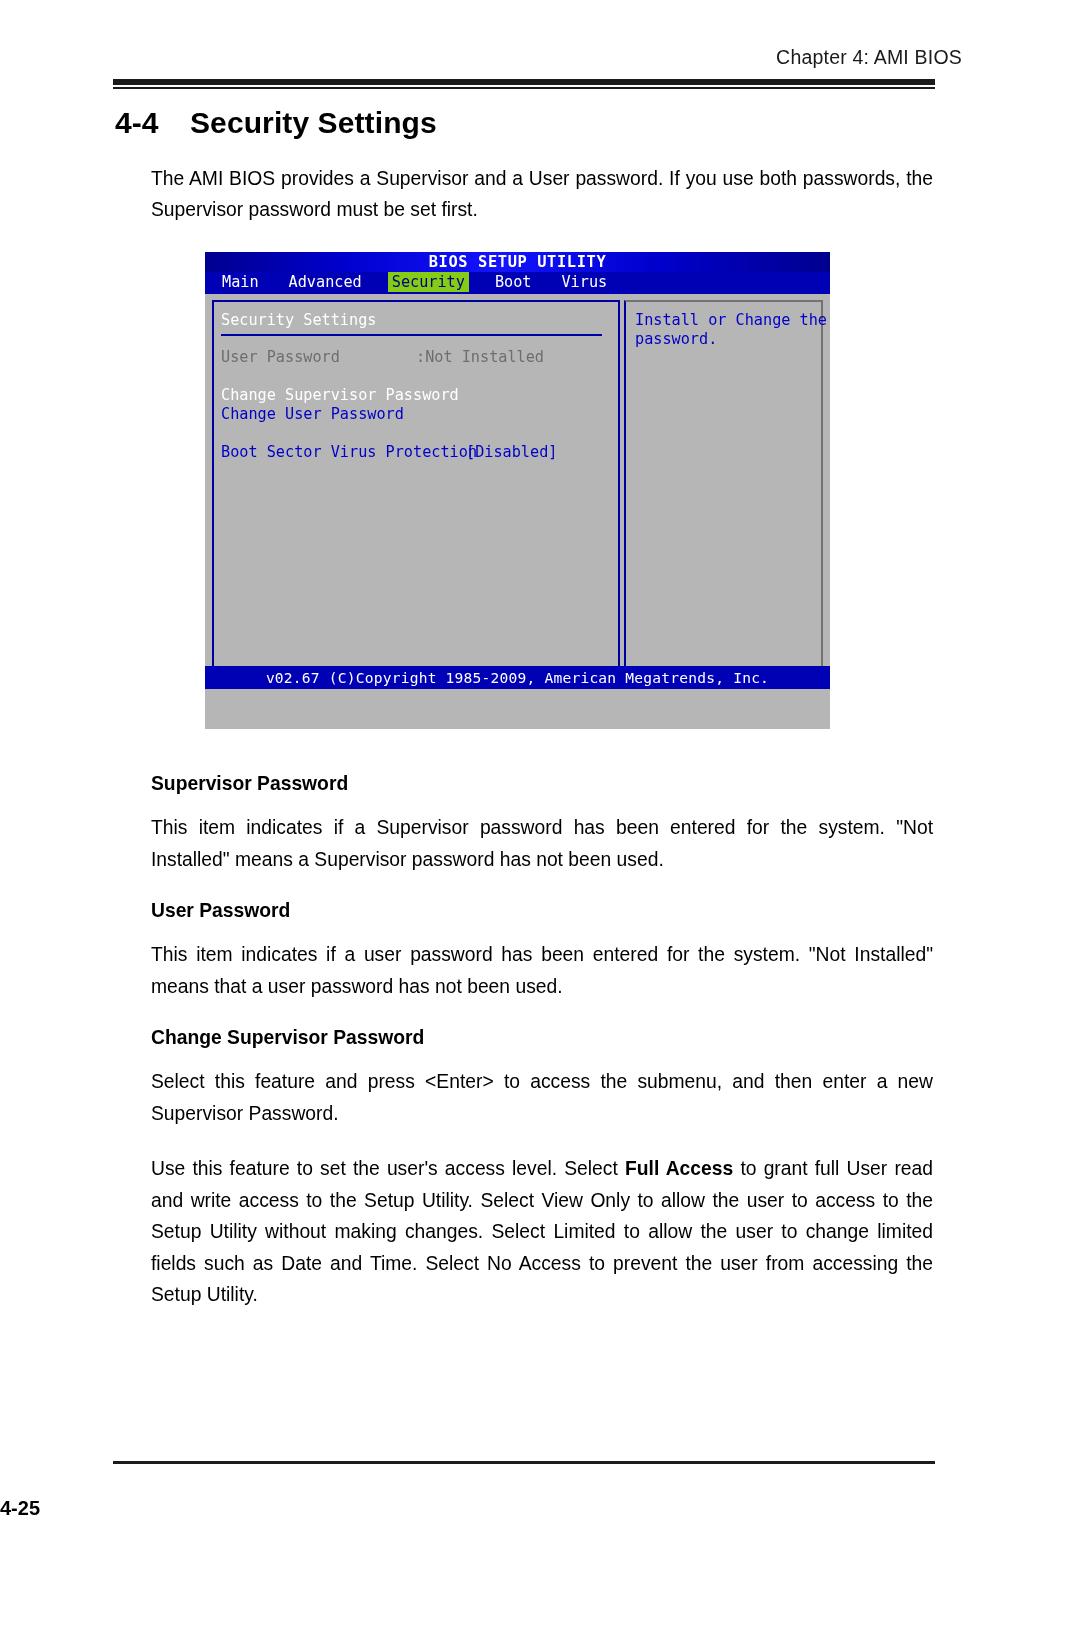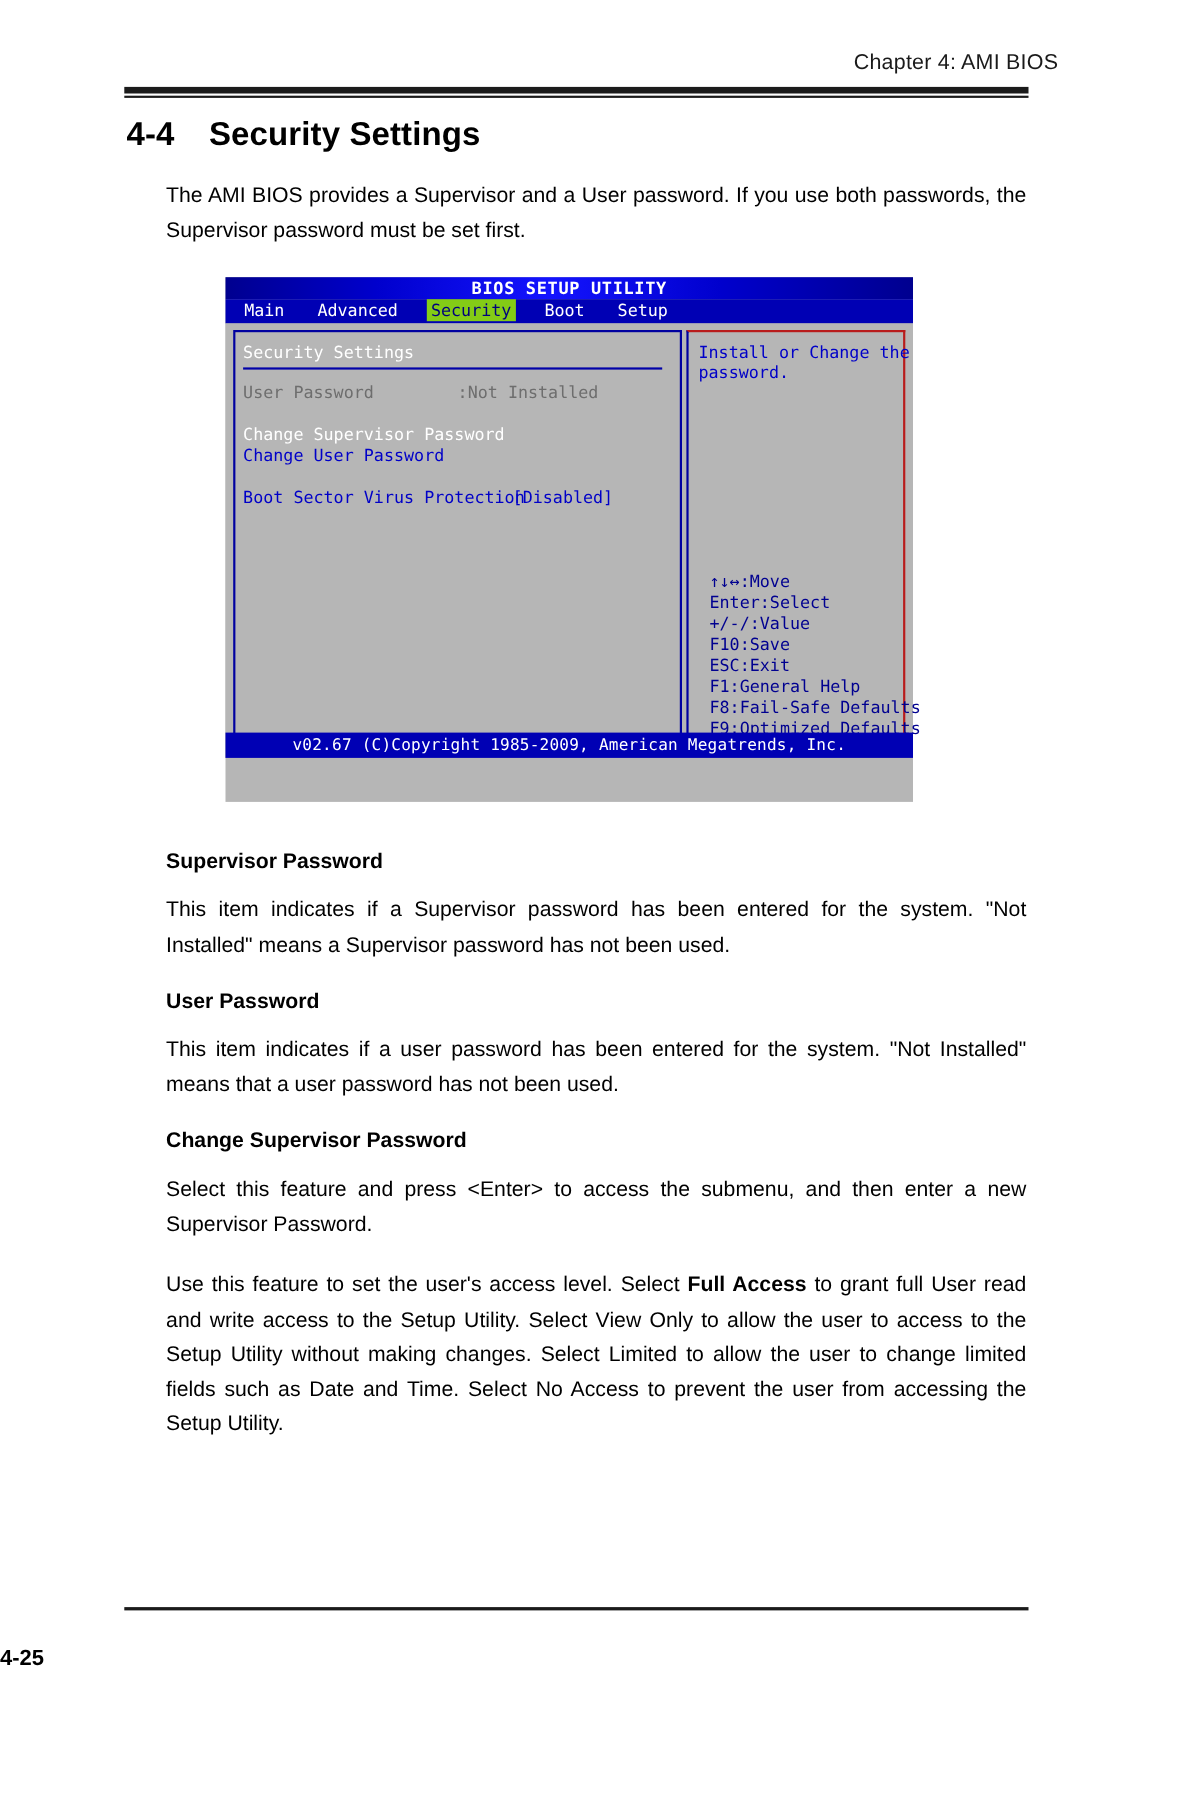--- a/index.html
+++ b/index.html
@@ -198,21 +198,21 @@
     border: 2px solid #0000a0;
     box-sizing: border-box;
     padding: 9px 0 0 7px;
   }
   .pane-right {
     position: absolute;
     top: 6px;
     left: 419px;
     width: 199px;
     height: 383px;
-    border: 2px solid #b91c1c;
+    border: 2px solid #737373;
     border-left: 2px solid #0000a0;
     box-sizing: border-box;
     padding: 9px 0 0 9px;
   }
 
   .line { white-space: pre; }
   .c-white  { color: #ffffff; }
   .c-blue   { color: #0000c8; }
   .c-gray   { color: #6e6e6e; }
   .c-dkblue { color: #000090; }
@@ -264,21 +264,21 @@
 
   <div class="intro">The AMI BIOS provides a Supervisor and a User password. If you use both passwords, the Supervisor password must be set first.</div>
 
   <div class="bios">
 
     <div class="bios-titlebar">
       <div class="bios-title">BIOS SETUP UTILITY</div>
     </div>
 
     <div class="bios-menubar">
-      <span class="menu-item">Main</span><span class="menu-item">Advanced</span><span class="menu-item active">Security</span><span class="menu-item">Boot</span><span class="menu-item">Setup</span>
+      <span class="menu-item">Main</span><span class="menu-item">Advanced</span><span class="menu-item active">Security</span><span class="menu-item">Boot</span><span class="menu-item">Virus</span>
     </div>
 
     <div class="bios-body">
 
       <div class="pane-left">
         <div class="line c-white">Security Settings</div>
         <div class="hr-blue"></div>
 
         <div class="line c-gray"><span style="display:inline-block;width:195px;">User Password</span><span>:Not Installed</span></div>
 
@@ -289,30 +289,20 @@
 
         <div class="spacer-md"></div>
 
         <div class="line c-blue"><span style="display:inline-block;width:245px;">Boot Sector Virus Protection</span><span>[Disabled]</span></div>
       </div>
 
       <div class="pane-right">
         <div class="line c-blue">Install or Change the</div>
         <div class="line c-blue">password.</div>
 
-        <div class="help-keys">
-          <div class="line c-dkblue">↑↓↔:Move</div>
-          <div class="line c-dkblue">Enter:Select</div>
-          <div class="line c-dkblue">+/-/:Value</div>
-          <div class="line c-dkblue">F10:Save</div>
-          <div class="line c-dkblue">ESC:Exit</div>
-          <div class="line c-dkblue">F1:General Help</div>
-          <div class="line c-dkblue">F8:Fail-Safe Defaults</div>
-          <div class="line c-dkblue">F9:Optimized Defaults</div>
-        </div>
       </div>
 
       <div class="bios-footer">v02.67 (C)Copyright 1985-2009, American Megatrends, Inc.</div>
     </div>
   </div>
 
   <div class="body-block" style="top:772px;">
     <div class="sub-head">Supervisor Password</div>
     <div class="para">This item indicates if a Supervisor password has been entered for the system. "Not Installed" means a Supervisor password has not been used.</div>
   </div>

